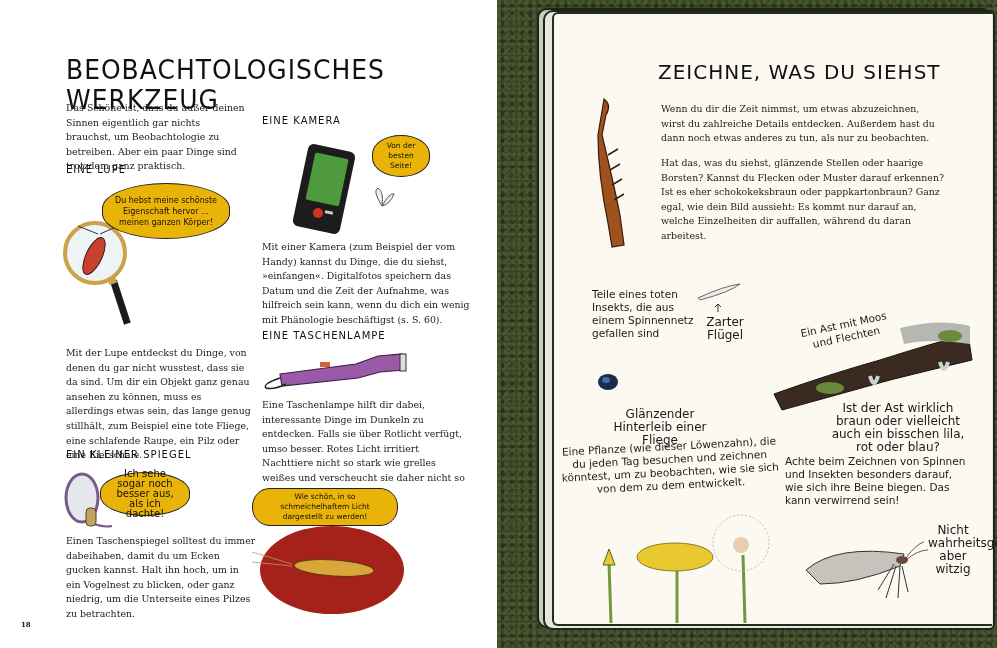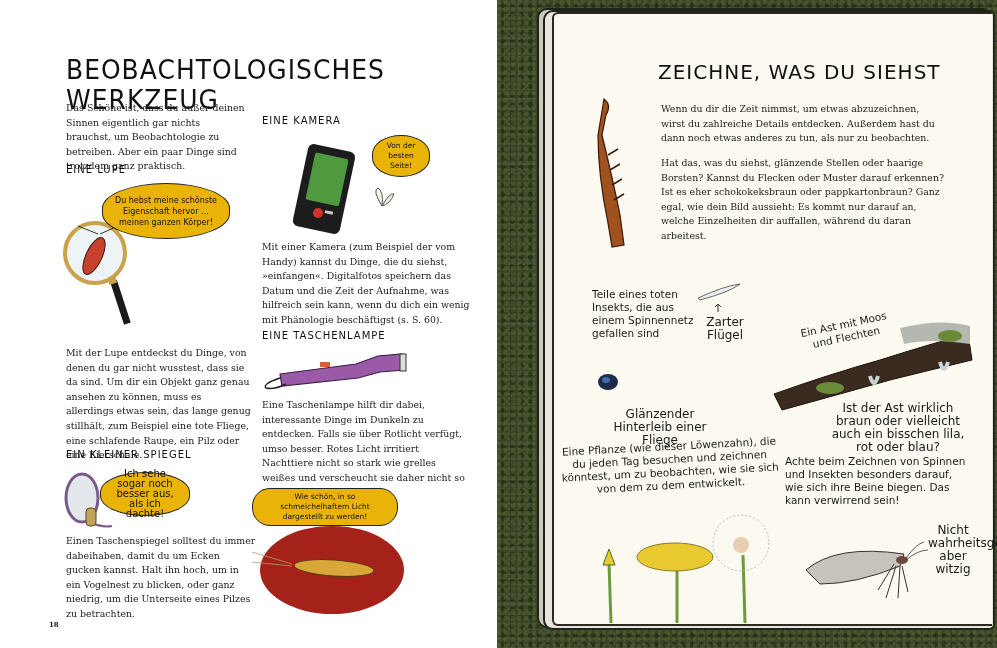--- a/index.html
+++ b/index.html
@@ -35,21 +35,21 @@
   .section-head { position: absolute; font-size: 10px; letter-spacing: 1px; color: #111; }
   .body-text { position: absolute; font-size: 9.4px; line-height: 14.6px; color: #222; }
 
   .bubble {
     position: absolute; background: #eab308; border: 1.5px solid #222;
     border-radius: 50% / 45%; text-align: center; font-family: "DejaVu Sans", sans-serif;
     font-size: 8px; line-height: 11px; color: #111; display: flex; align-items: center; justify-content: center; padding: 4px 8px;
   }
   .annot { position: absolute; font-family: "DejaVu Sans", sans-serif; font-size: 10.5px; line-height: 13px; color: #1a1a1a; }
   .annot.small { font-size: 12px; line-height: 13px; }
-  .page-number { position: absolute; left: 21px; top: 620px; font-size: 7px; font-weight: bold; color: #222; margin-left: 28px; }
+  .page-number { position: absolute; left: 21px; top: 620px; font-size: 7px; font-weight: bold; color: #222; }
 
   svg.illus { position: absolute; overflow: visible; }
 </style>
 </head>
 <body>
 
 <div class="spread">
 
   <div class="page-left">
 

